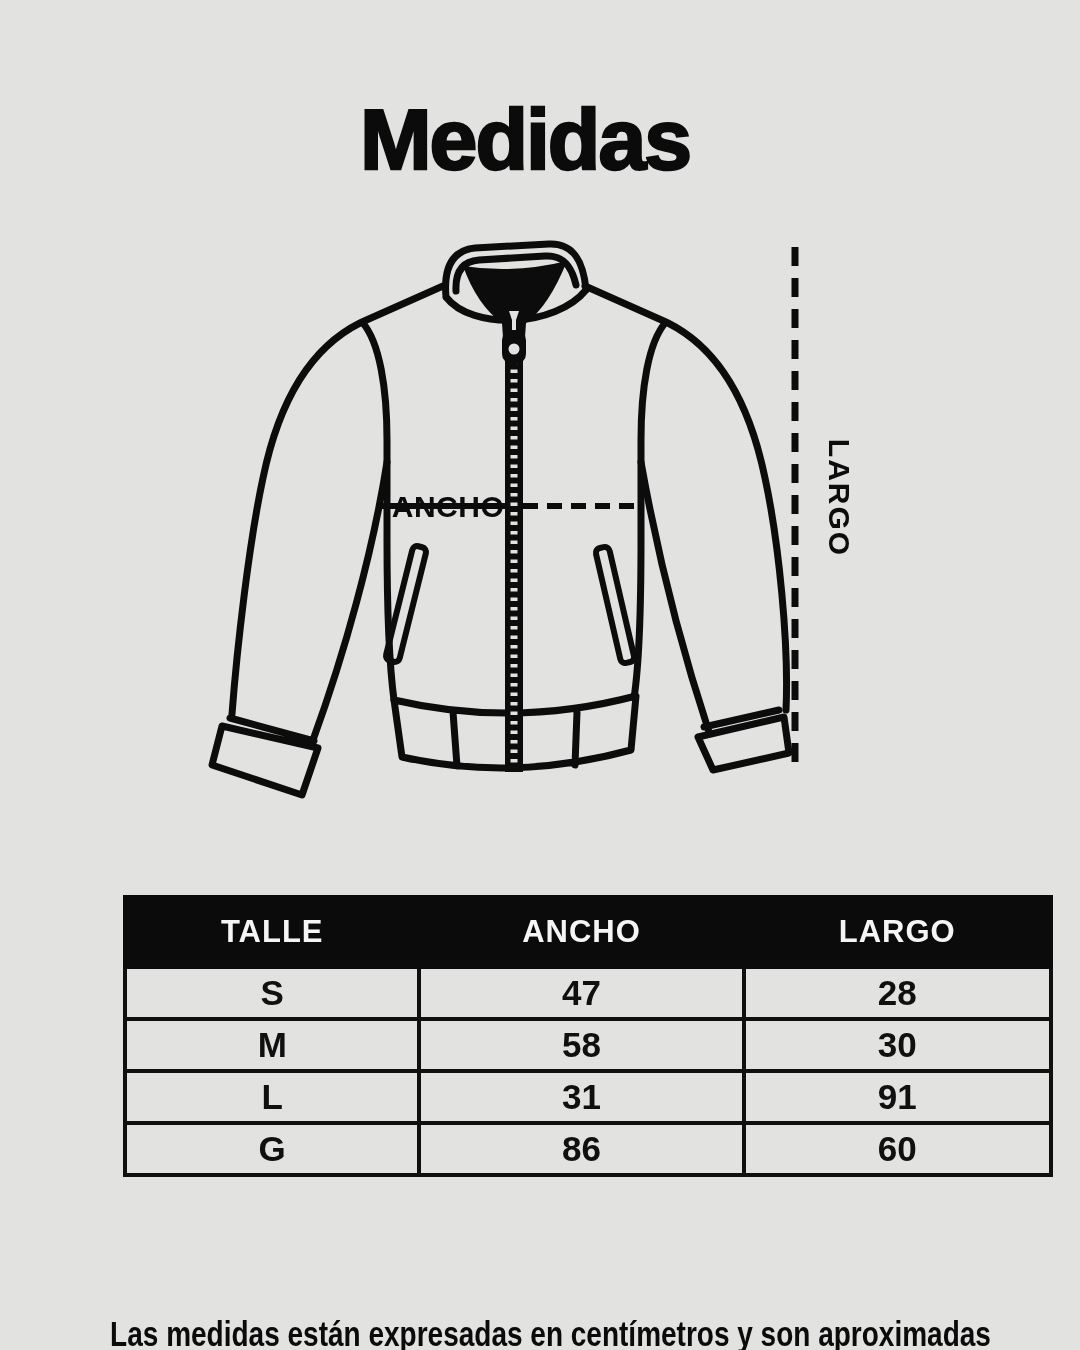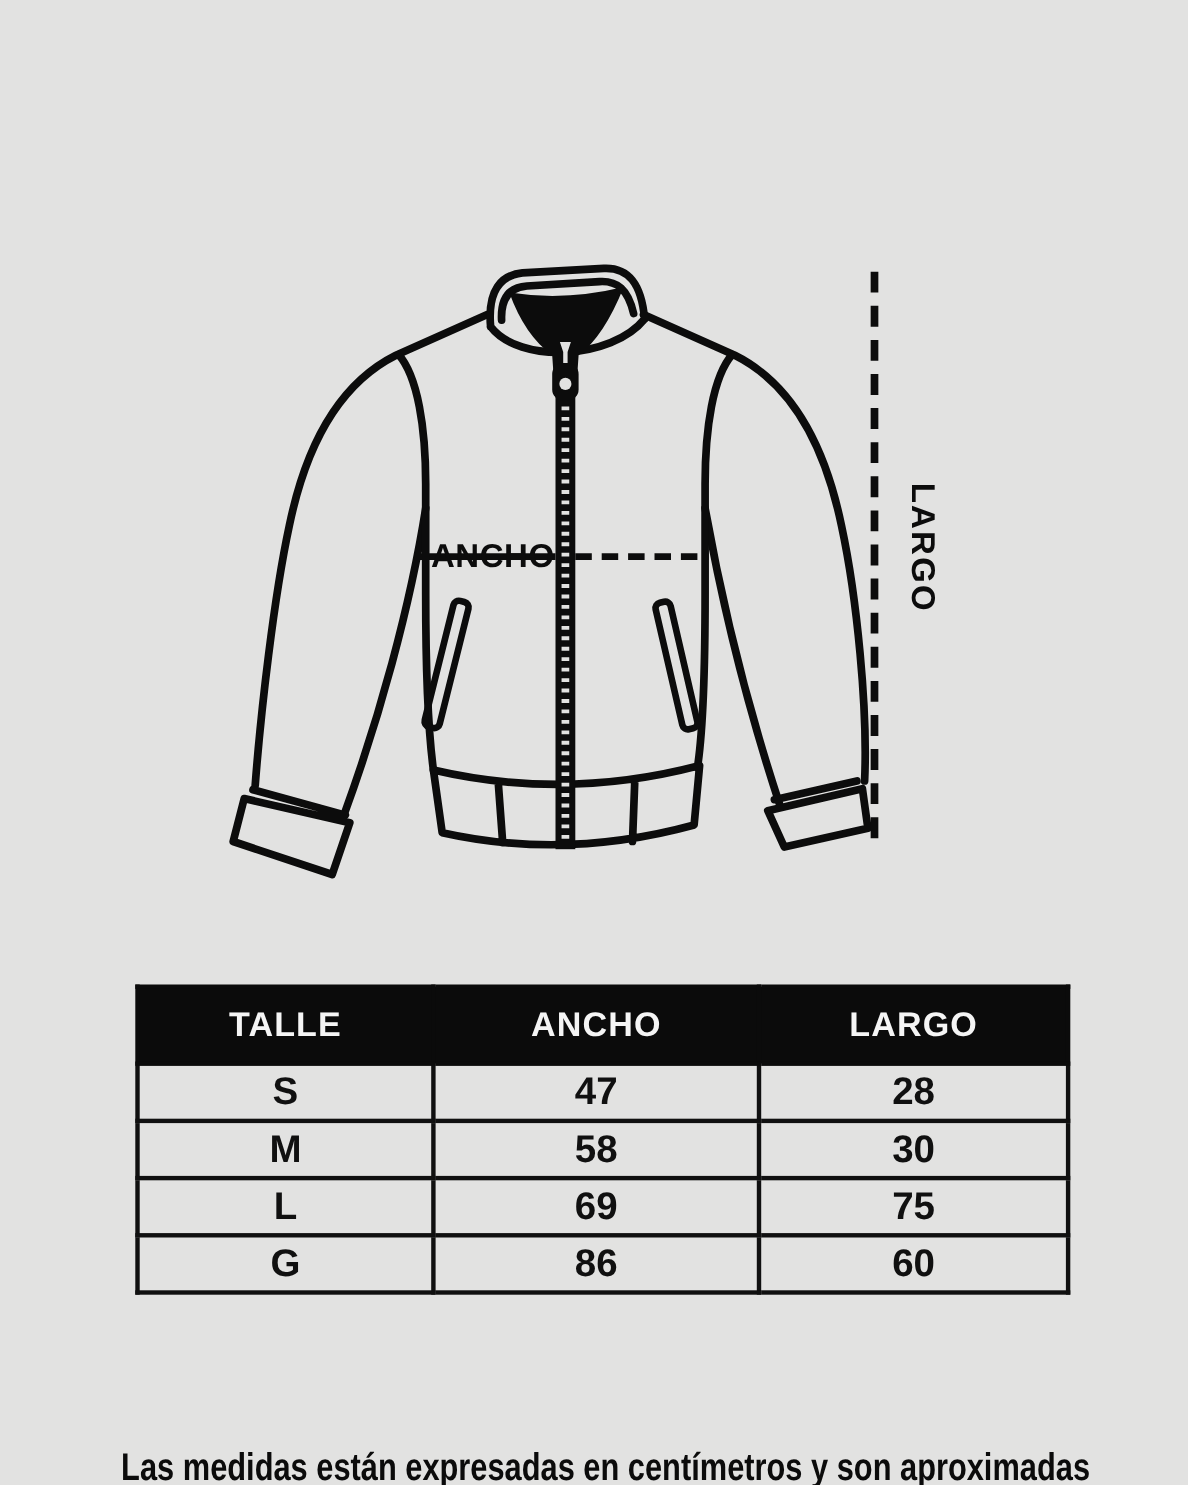--- a/index.html
+++ b/index.html
@@ -13,21 +13,21 @@
     font-size:86px;line-height:86px;font-weight:bold;letter-spacing:-2px;
     color:#0b0b0b;-webkit-text-stroke:2.5px #0b0b0b;
   }
   svg.diagram{position:absolute;left:0;top:0;width:1080px;height:1350px;}
   svg.diagram text{
     font-family:"Liberation Sans",sans-serif;font-weight:bold;fill:#0c0c0c;
   }
   .measure-label{font-size:30px;letter-spacing:0.5px;}
   .measure-label-vert{font-size:30px;letter-spacing:2px;}
   table.size-table{
-    position:absolute;left:123px;top:895px;width:850px;
+    position:absolute;left:123px;top:895px;width:930px;
     border-collapse:collapse;table-layout:fixed;
   }
   table.size-table th{
     background:#0b0b0b;color:#f5f5f5;font-size:31px;font-weight:bold;
     letter-spacing:1px;height:64px;border:4px solid #0b0b0b;text-align:center;
   }
   table.size-table td{
     font-size:35px;font-weight:bold;color:#101010;text-align:center;
     height:46px;border:4px solid #101010;background:#e2e2e1;
   }
@@ -39,20 +39,21 @@
   .footer-note span{
     display:inline-block;font-size:35px;font-weight:bold;color:#0b0b0b;
     transform:scaleX(0.8);transform-origin:center center;
   }
 </style>
 </head>
 <body>
 
 <div class="canvas">
 
+  <div class="page-title">Medidas</div>
 
   <svg class="diagram" viewBox="0 0 1080 1350" aria-hidden="true">
     <g stroke="#0c0c0c" stroke-width="7" fill="none" stroke-linecap="round" stroke-linejoin="round">
 
       <path d="M360,323 C302,352 276,415 263,478 C249,543 237,648 232,714
                M387,462 C373,552 344,655 313,740"></path>
       <path d="M230,718 L314,741 M222,726 L318,748 L302,795 L212,765 Z"></path>
 
       <path d="M668,323 C726,352 752,415 765,478 C779,543 789,645 786,710
                M641,462 C657,552 682,650 709,732"></path>
@@ -111,22 +112,22 @@
         <td>47</td>
         <td>28</td>
       </tr>
       <tr>
         <td>M</td>
         <td>58</td>
         <td>30</td>
       </tr>
       <tr>
         <td>L</td>
-        <td>69</td>
-        <td>75</td>
+        <td>31</td>
+        <td>91</td>
       </tr>
       <tr>
         <td>G</td>
         <td>86</td>
         <td>60</td>
       </tr>
     </tbody>
   </table>
 
   <div class="footer-note">

